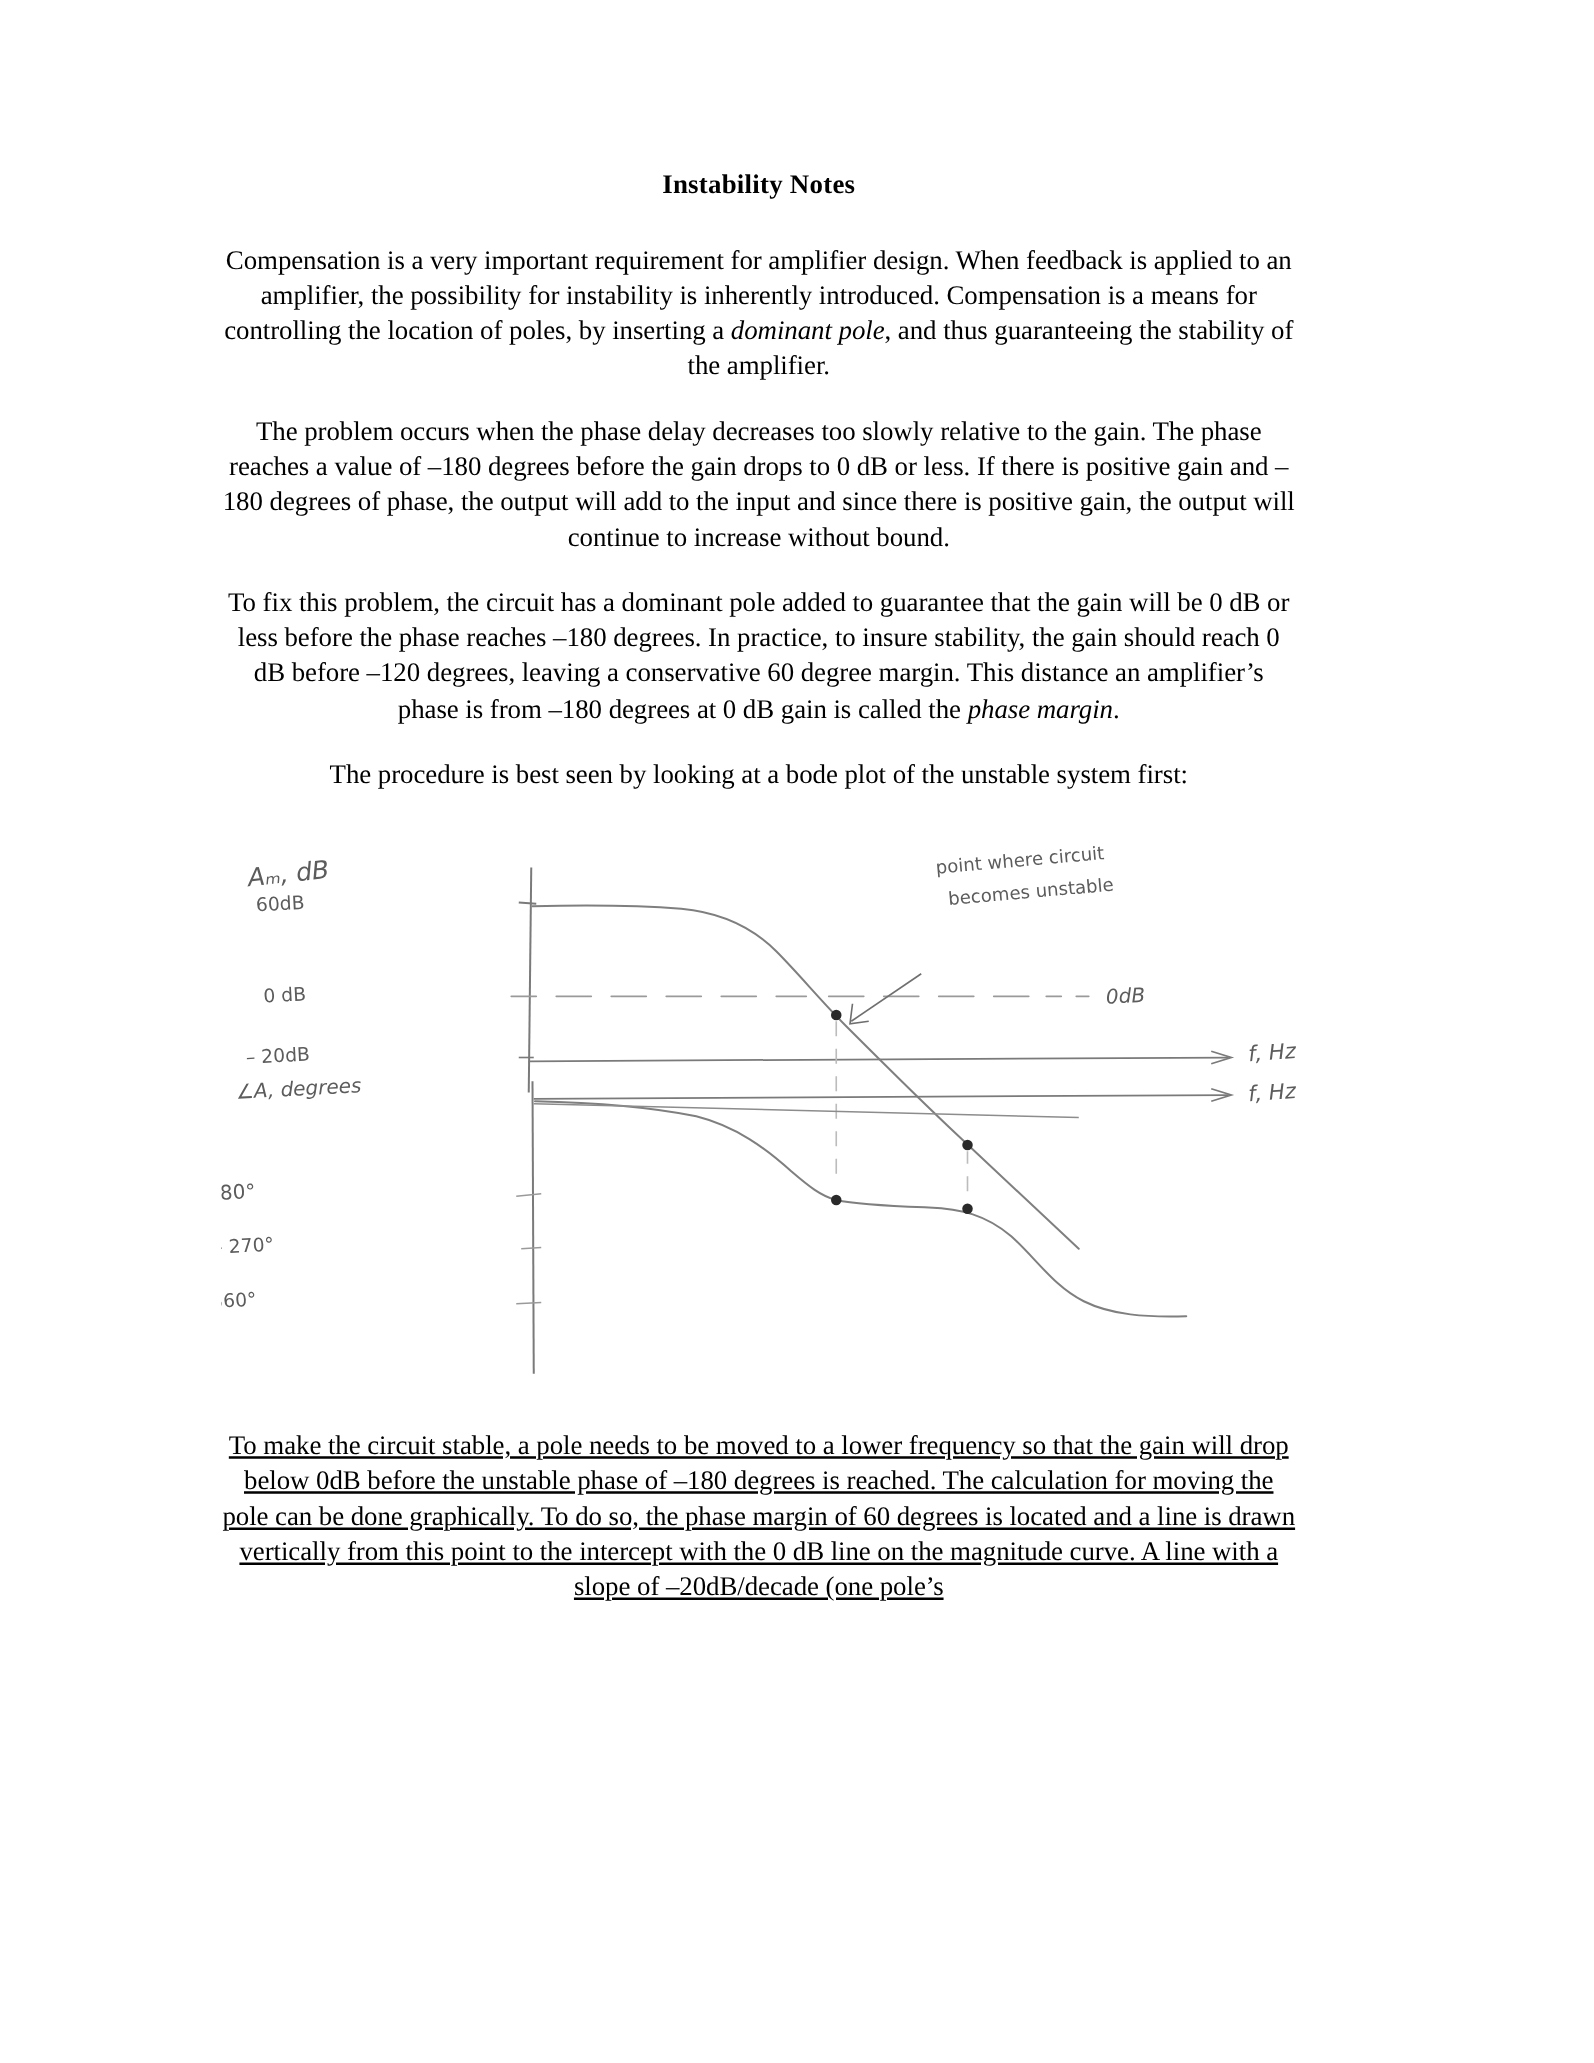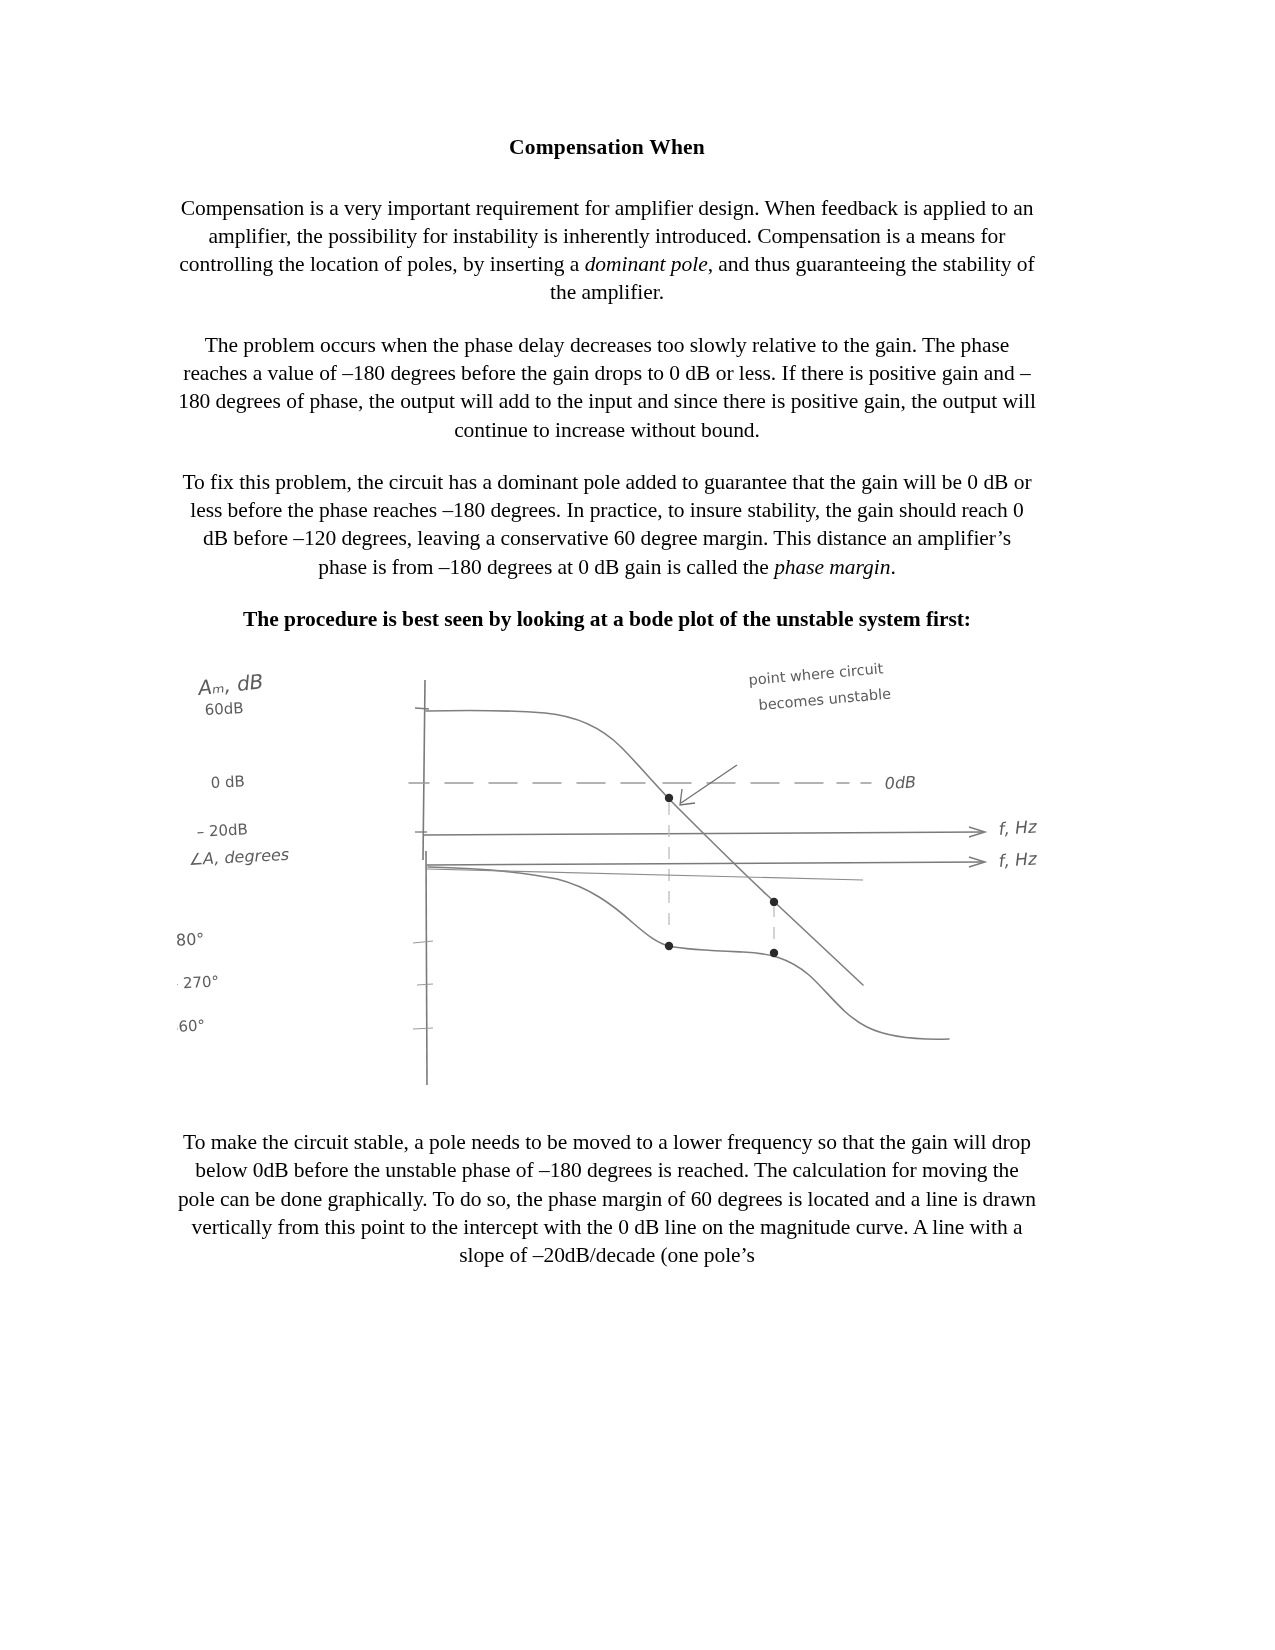--- a/index.html
+++ b/index.html
@@ -42,47 +42,47 @@
   }
 
   p.para {
     font-size: 21.5px;
     line-height: 1.315;
     margin: 0 0 24px 0;
     text-align: center;
     letter-spacing: -0.05px;
   }
 
-  p.para.tight { margin-bottom: 22px; font-weight: bold; }
+  p.para.tight { margin-bottom: 36px; }
 
   em { font-style: italic; }
 
   
   .figure-wrap {
     position: relative;
     width: 860px;
     height: 455px;
     margin: 8px 0 18px 0;
   }
   .figure-wrap svg { display: block; }
 
   .fig-text {
     font-family: "DejaVu Sans", sans-serif;
     fill: #5c5c5c;
   }
 
-  .bottom-block { margin-top: 6px; }
+  .bottom-block { margin-top: 6px; text-decoration: underline; }
 </style>
 </head>
 <body>
 
 <div class="page">
   <div class="content">
 
-    <h1 class="doc-title">Compensation When</h1>
+    <h1 class="doc-title">Instability Notes</h1>
 
     <p class="para"><span>Compensation is a very important requirement for amplifier design.  When feedback is applied to an amplifier, the possibility for instability is inherently introduced.  Compensation is a means for controlling the location of poles, by inserting a </span><em>dominant pole</em><span>, and thus guaranteeing the stability of the amplifier.</span></p>
 
 
     <p class="para">The problem occurs when the phase delay decreases too slowly relative to the gain.  The phase reaches a value of –180 degrees before the gain drops to 0 dB or less.  If there is positive gain and –180 degrees of phase, the output will add to the input and since there is positive gain, the output will continue to increase without bound.</p>
 
     <p class="para"><span>To fix this problem, the circuit has a dominant pole added to guarantee that the gain will be 0 dB or less before the phase reaches –180 degrees.  In practice, to insure stability, the gain should reach 0 dB before –120 degrees, leaving a conservative 60 degree margin.  This distance an amplifier’s phase is from –180 degrees at 0 dB gain is called the </span><em>phase margin</em><span>.</span></p>
 
     <p class="para tight">The procedure is best seen by looking at a bode plot of the unstable system first:</p>
 

